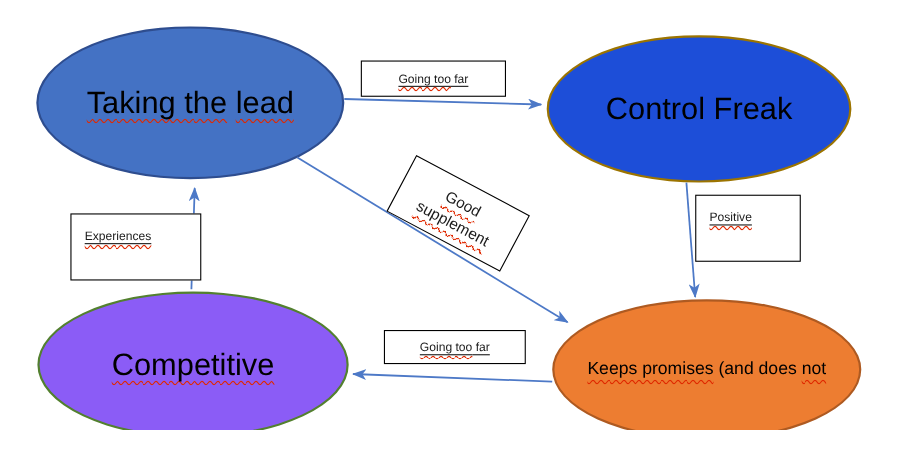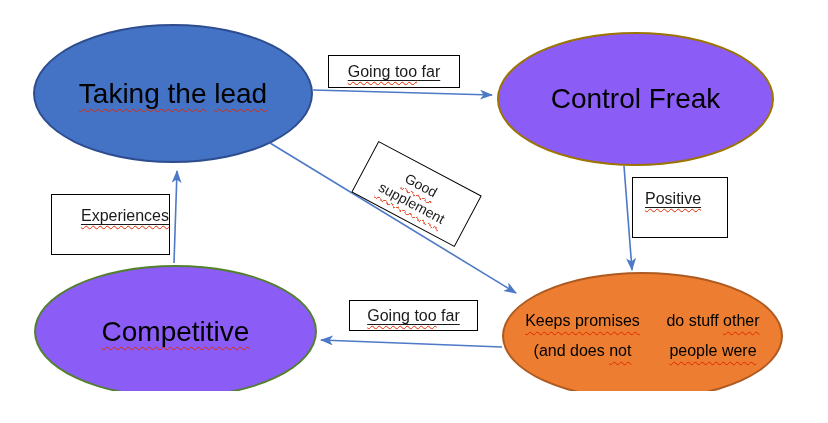--- a/index.html
+++ b/index.html
@@ -27,61 +27,61 @@
     color: #000000;
     box-sizing: border-box;
   }
   .node-blue {
     left: 33px; top: 24px; width: 280px; height: 139px;
     background: #4472c4; border: 2px solid #2e4d8f;
     font-size: 28px;
   }
   .node-yellow {
     left: 497px; top: 32px; width: 277px; height: 134px;
-    background: #8b5cf6; border: 2.5px solid #9c7400;
+    background: #1d4ed8; border: 2.5px solid #9c7400;
     font-size: 28px;
   }
   .node-green {
     left: 34px; top: 265px; width: 283px; height: 133px;
     background: #8b5cf6; border: 2.5px solid #53802f;
     font-size: 28px;
   }
   .node-orange {
     left: 502px; top: 272px; width: 281px; height: 128px;
     background: #ed7d31; border: 2.5px solid #ae5a21;
     font-size: 16px;
     line-height: 30px;
-    flex-direction: row;
+    flex-direction: column;
     padding: 0 8px;
   }
 
   
   .label-box {
     position: absolute;
     background: #ffffff;
     border: 1.4px solid #000000;
     box-sizing: border-box;
-    font-size: 16px;
+    font-size: 11px;
     color: #1a1a1a;
   }
   .box-top-going {
     left: 328px; top: 55px; width: 132px; height: 33px;
     display: flex; align-items: center; justify-content: center;
   }
   .box-bottom-going {
     left: 349px; top: 300px; width: 129px; height: 31px;
     display: flex; align-items: center; justify-content: center;
   }
   .box-positive {
     left: 632px; top: 177px; width: 96px; height: 61px;
     padding: 7px 0 0 12px; line-height: 27px;
   }
   .box-experiences {
-    left: 51px; top: 194px; width: 119px; height: 61px;
-    padding: 7px 0 0 12px; line-height: 27px; text-align: right;
+    left: 64px; top: 194px; width: 119px; height: 61px;
+    padding: 7px 0 0 12px; line-height: 27px;
   }
   .box-good-supplement {
     left: 358px; top: 165px; width: 117px; height: 58px;
     transform: rotate(28deg);
     display: flex; flex-direction: column;
     align-items: center; justify-content: center;
     font-size: 14px; line-height: 20px;
   }
 
   
@@ -128,21 +128,20 @@
   <div class="node node-yellow">
     <span>Control Freak</span>
   </div>
 
   <div class="node node-green">
     <span class="sq">Competitive</span>
   </div>
 
   <div class="node node-orange">
     <span><span class="sq">Keeps promises</span><span> (and does </span><span class="sq">not</span></span>
-    <span><span>do stuff </span><span class="sq">other people were</span></span>
   </div>
 
   <svg class="arrows" viewBox="0 0 828 423">
     <defs>
       <marker id="ah" markerUnits="userSpaceOnUse" markerWidth="13" markerHeight="10" refX="12" refY="5" orient="auto">
         <path d="M0,0 L13,5 L0,10 L3.5,5 Z" fill="#4d79c7"></path>
       </marker>
     </defs>
     <line x1="313" y1="90" x2="492" y2="95" marker-end="url(#ah)"></line>
     <line x1="270" y1="143" x2="516" y2="293" marker-end="url(#ah)"></line>

